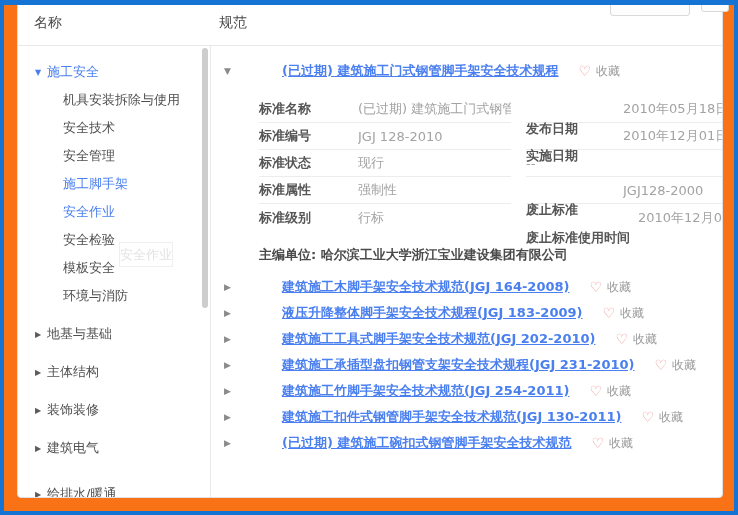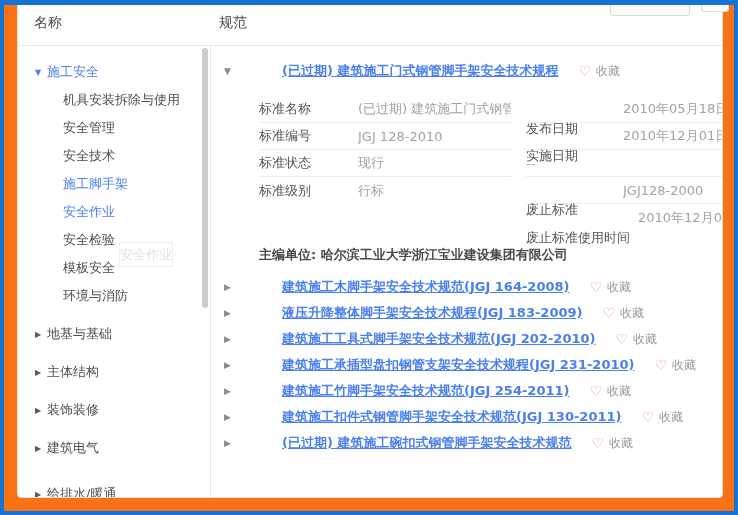--- a/index.html
+++ b/index.html
@@ -154,21 +154,21 @@
   .dcol.left { width: 252px; }
   .dcol.right { flex: 1; margin-left: 15px; }
   .drow {
     height: 27px;
     display: flex;
     align-items: center;
     border-bottom: 1px solid #ececec;
   }
   .drow:last-child { border-bottom: none; }
   .dlabel {
-    font-weight: 400;
+    font-weight: 700;
     color: #565656;
     width: 99px;
     flex-shrink: 0;
     white-space: nowrap;
   }
   .dcol.right .dlabel { width: auto; min-width: 97px; padding-right: 8px; margin-top: 40px; }
   .dvalue { color: #a3a3a3; white-space: nowrap; overflow: hidden; }
 
   .units { margin-top: 12px; margin-left: 35px; }
   .unit-line { font-weight: 700; color: #4a4a4a; height: 23px; line-height: 23px; white-space: nowrap; }
@@ -197,24 +197,24 @@
 
         <div class="side-item parent blue">
           <span class="tri">▼</span>
           <span>施工安全</span>
         </div>
 
         <div class="side-item child">
           <span>机具安装拆除与使用</span>
         </div>
         <div class="side-item child">
+          <span>安全技术</span>
+        </div>
+        <div class="side-item child">
           <span>安全管理</span>
-        </div>
-        <div class="side-item child">
-          <span>安全技术</span>
         </div>
         <div class="side-item child blue">
           <span>施工脚手架</span>
         </div>
         <div class="side-item child blue">
           <span>安全作业</span>
         </div>
         <div class="side-item child">
           <span>安全检验</span>
         </div>
@@ -272,20 +272,24 @@
             </div>
             <div class="drow">
               <span class="dlabel">标准编号</span>
               <span class="dvalue">JGJ 128-2010</span>
             </div>
             <div class="drow">
               <span class="dlabel">标准状态</span>
               <span class="dvalue">现行</span>
             </div>
             <div class="drow">
+              <span class="dlabel">标准属性</span>
+              <span class="dvalue">强制性</span>
+            </div>
+            <div class="drow">
               <span class="dlabel">标准级别</span>
               <span class="dvalue">行标</span>
             </div>
           </div>
           <div class="dcol right">
             <div class="drow">
               <span class="dlabel">发布日期</span>
               <span class="dvalue">2010年05月18日</span>
             </div>
             <div class="drow">

